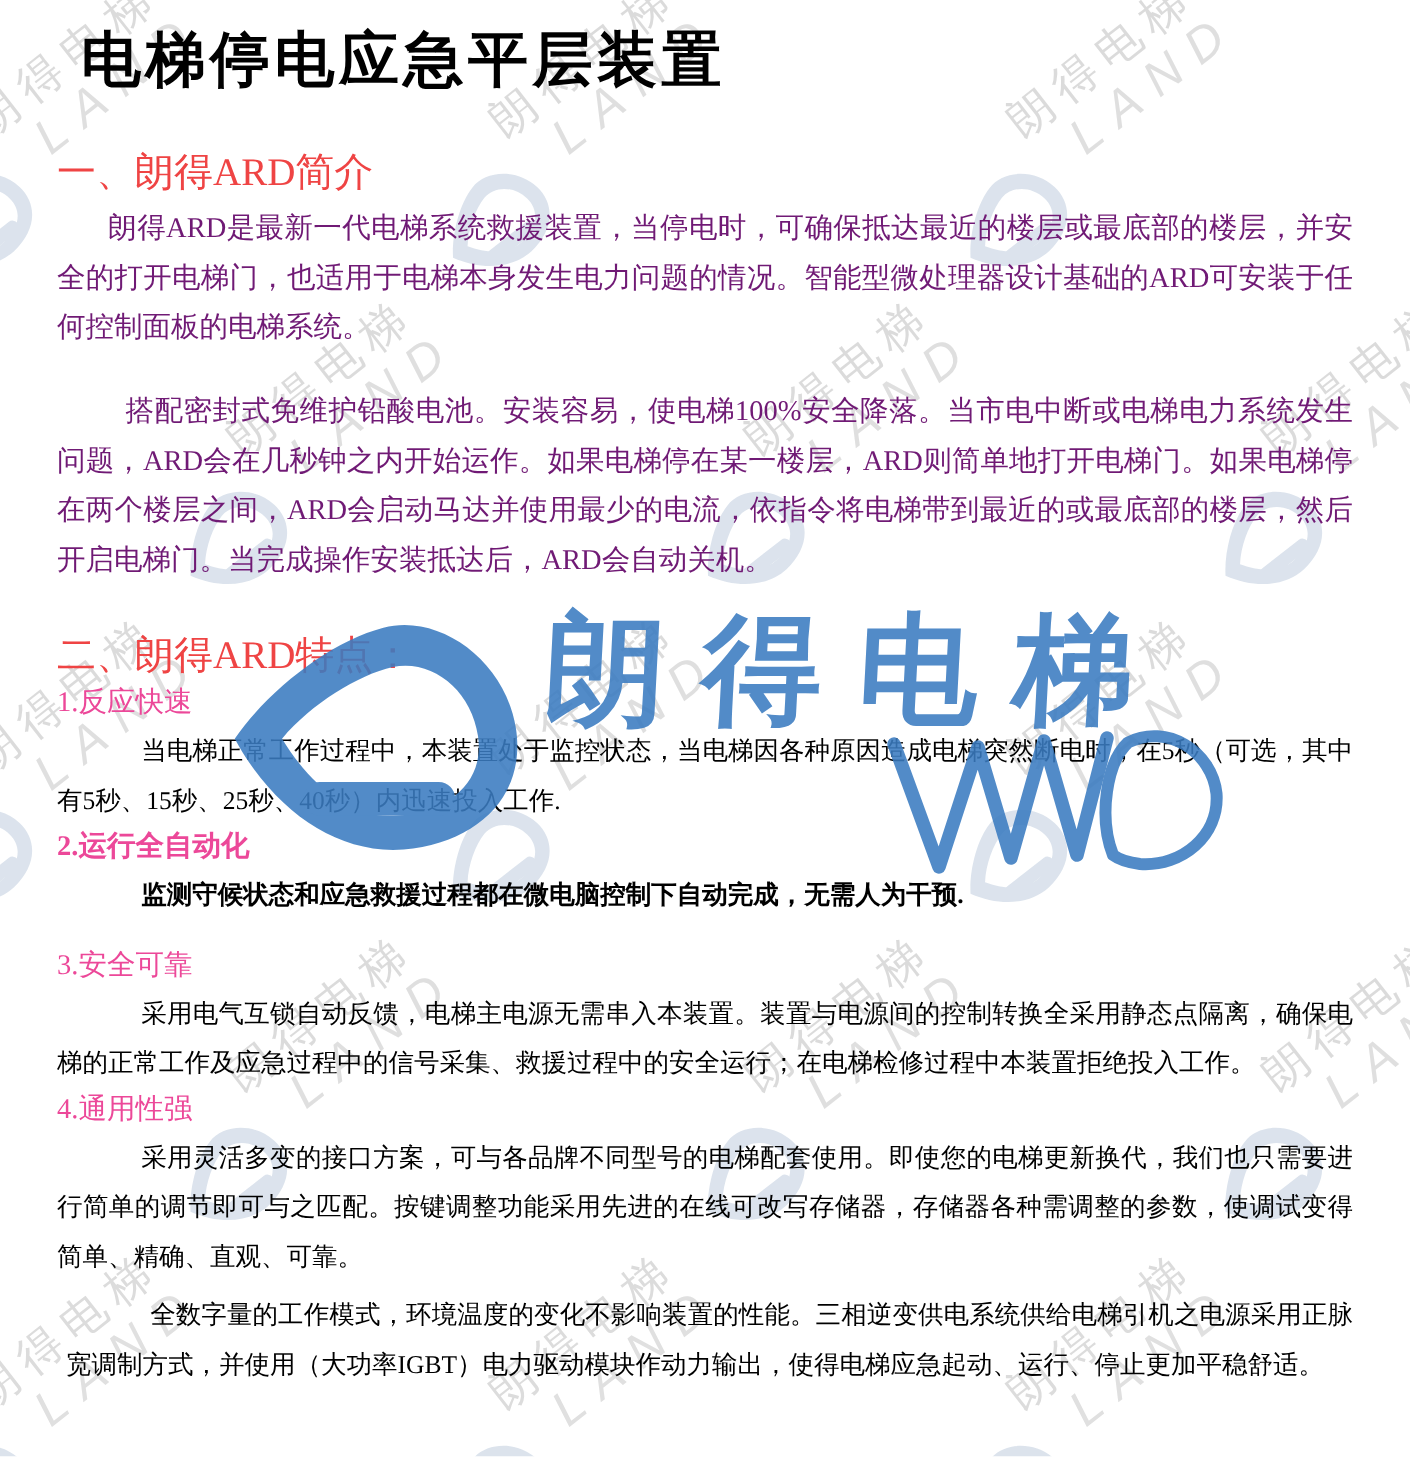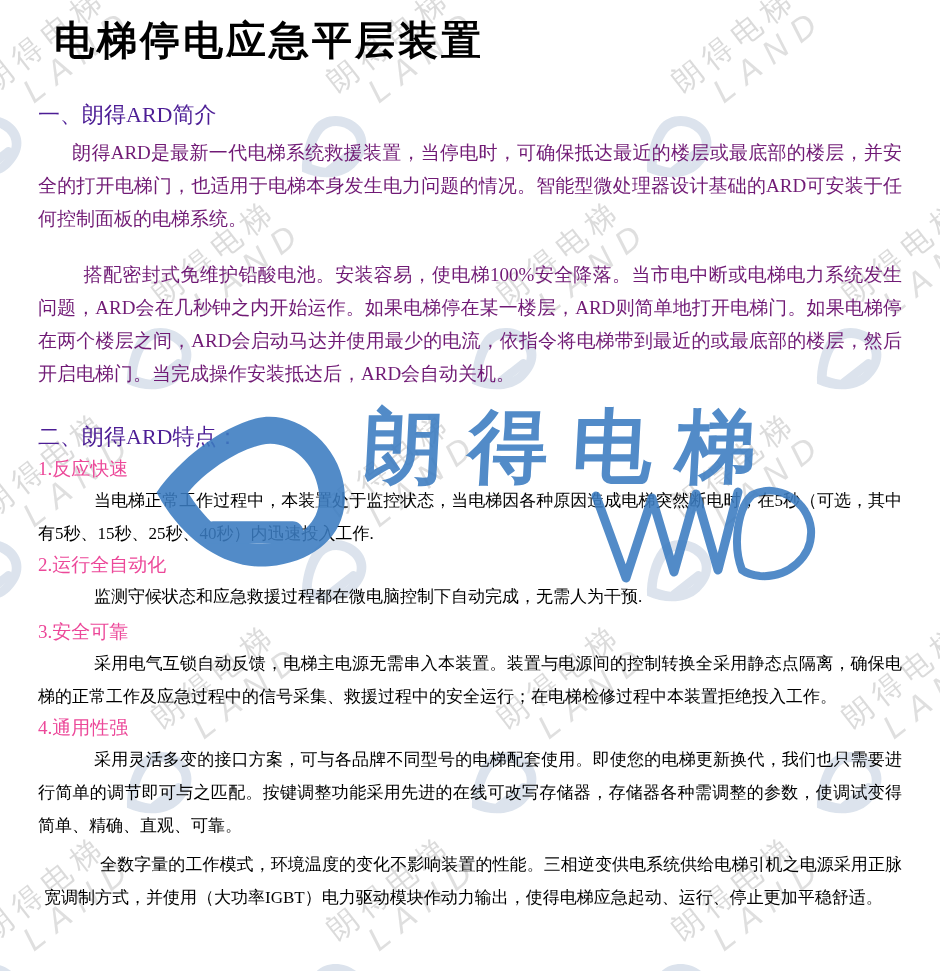--- a/index.html
+++ b/index.html
@@ -36,21 +36,21 @@
     color:#b4c4d8;opacity:.85;
   }
   
   .content{position:relative;z-index:1;padding:0 38px;}
   .doc-title{
     font-family:"Liberation Sans", sans-serif;
     font-weight:bold;font-size:40px;color:#000;
     letter-spacing:3px;
     margin:0;padding:18px 0 0 16px;line-height:1.1;
   }
-  .sec-heading{font-size:22px;margin:0;padding:0;line-height:30px;color:#4c1d95;}
+  .sec-heading{font-size:26px;margin:0;padding:0;line-height:30px;color:#ef4444;}
   .h-intro{margin-top:38px;}
   .h-features{margin-top:32px;}
   .para{
     font-size:19px;line-height:33px;margin:0;color:#701a75;
     text-align:justify;
   }
   .para.p-intro{text-indent:1.8em;margin-top:6px;}
   .para.p-battery{text-indent:2.4em;margin-top:23px;}
   .feature-label{font-size:19px;line-height:30px;margin:0;color:#ec4899;}
   .feature-body{font-size:17px;line-height:33px;margin:0;color:#000000;text-align:justify;text-indent:3.3em;}
@@ -202,25 +202,25 @@
         <p class="para p-intro">朗得ARD是最新一代电梯系统救援装置，当停电时，可确保抵达最近的楼层或最底部的楼层，并安全的打开电梯门，也适用于电梯本身发生电力问题的情况。智能型微处理器设计基础的ARD可安装于任何控制面板的电梯系统。</p>
         <p class="para p-battery">搭配密封式免维护铅酸电池。安装容易，使电梯100%安全降落。当市电中断或电梯电力系统发生问题，ARD会在几秒钟之内开始运作。如果电梯停在某一楼层，ARD则简单地打开电梯门。如果电梯停在两个楼层之间，ARD会启动马达并使用最少的电流，依指令将电梯带到最近的或最底部的楼层，然后开启电梯门。当完成操作安装抵达后，ARD会自动关机。</p>
       </div>
 
     <p class="sec-heading h-features">二、朗得ARD特点：</p>
     <div id="feature-list">
         <div class="feature-block" style="margin-left: 0px; margin-top: 2px;">
           <p class="feature-label">1.反应快速</p>
           <p class="feature-body" style="text-indent: 3.3em;">当电梯正常工作过程中，本装置处于监控状态，当电梯因各种原因造成电梯突然断电时，在5秒（可选，其中有5秒、15秒、25秒、40秒）内迅速投入工作.</p>
         </div>
-        <div class="feature-block" style="margin-left: 0px; margin-top: 0px;">
+        <div class="feature-block" style="margin-left: 0px; margin-top: 0px; font-weight: bold;">
           <p class="feature-label">2.运行全自动化</p>
           <p class="feature-body" style="text-indent: 3.3em;">监测守候状态和应急救援过程都在微电脑控制下自动完成，无需人为干预.</p>
         </div>
-        <div class="feature-block" style="margin-left: 0px; margin-top: 4px;">
+        <div class="feature-block" style="margin-left: 0px; margin-top: 16px;">
           <p class="feature-label">3.安全可靠</p>
           <p class="feature-body" style="text-indent: 3.3em;">采用电气互锁自动反馈，电梯主电源无需串入本装置。装置与电源间的控制转换全采用静态点隔离，确保电梯的正常工作及应急过程中的信号采集、救援过程中的安全运行；在电梯检修过程中本装置拒绝投入工作。</p>
         </div>
         <div class="feature-block" style="margin-left: 0px; margin-top: 0px;">
           <p class="feature-label">4.通用性强</p>
           <p class="feature-body" style="text-indent: 3.3em;">采用灵活多变的接口方案，可与各品牌不同型号的电梯配套使用。即使您的电梯更新换代，我们也只需要进行简单的调节即可与之匹配。按键调整功能采用先进的在线可改写存储器，存储器各种需调整的参数，使调试变得简单、精确、直观、可靠。</p>
         </div>
         <div class="feature-block" style="margin-left: 6px; margin-top: 6px;">
           <p class="feature-body" style="text-indent: 3.3em;">全数字量的工作模式，环境温度的变化不影响装置的性能。三相逆变供电系统供给电梯引机之电源采用正脉宽调制方式，并使用（大功率IGBT）电力驱动模块作动力输出，使得电梯应急起动、运行、停止更加平稳舒适。</p>
         </div>

